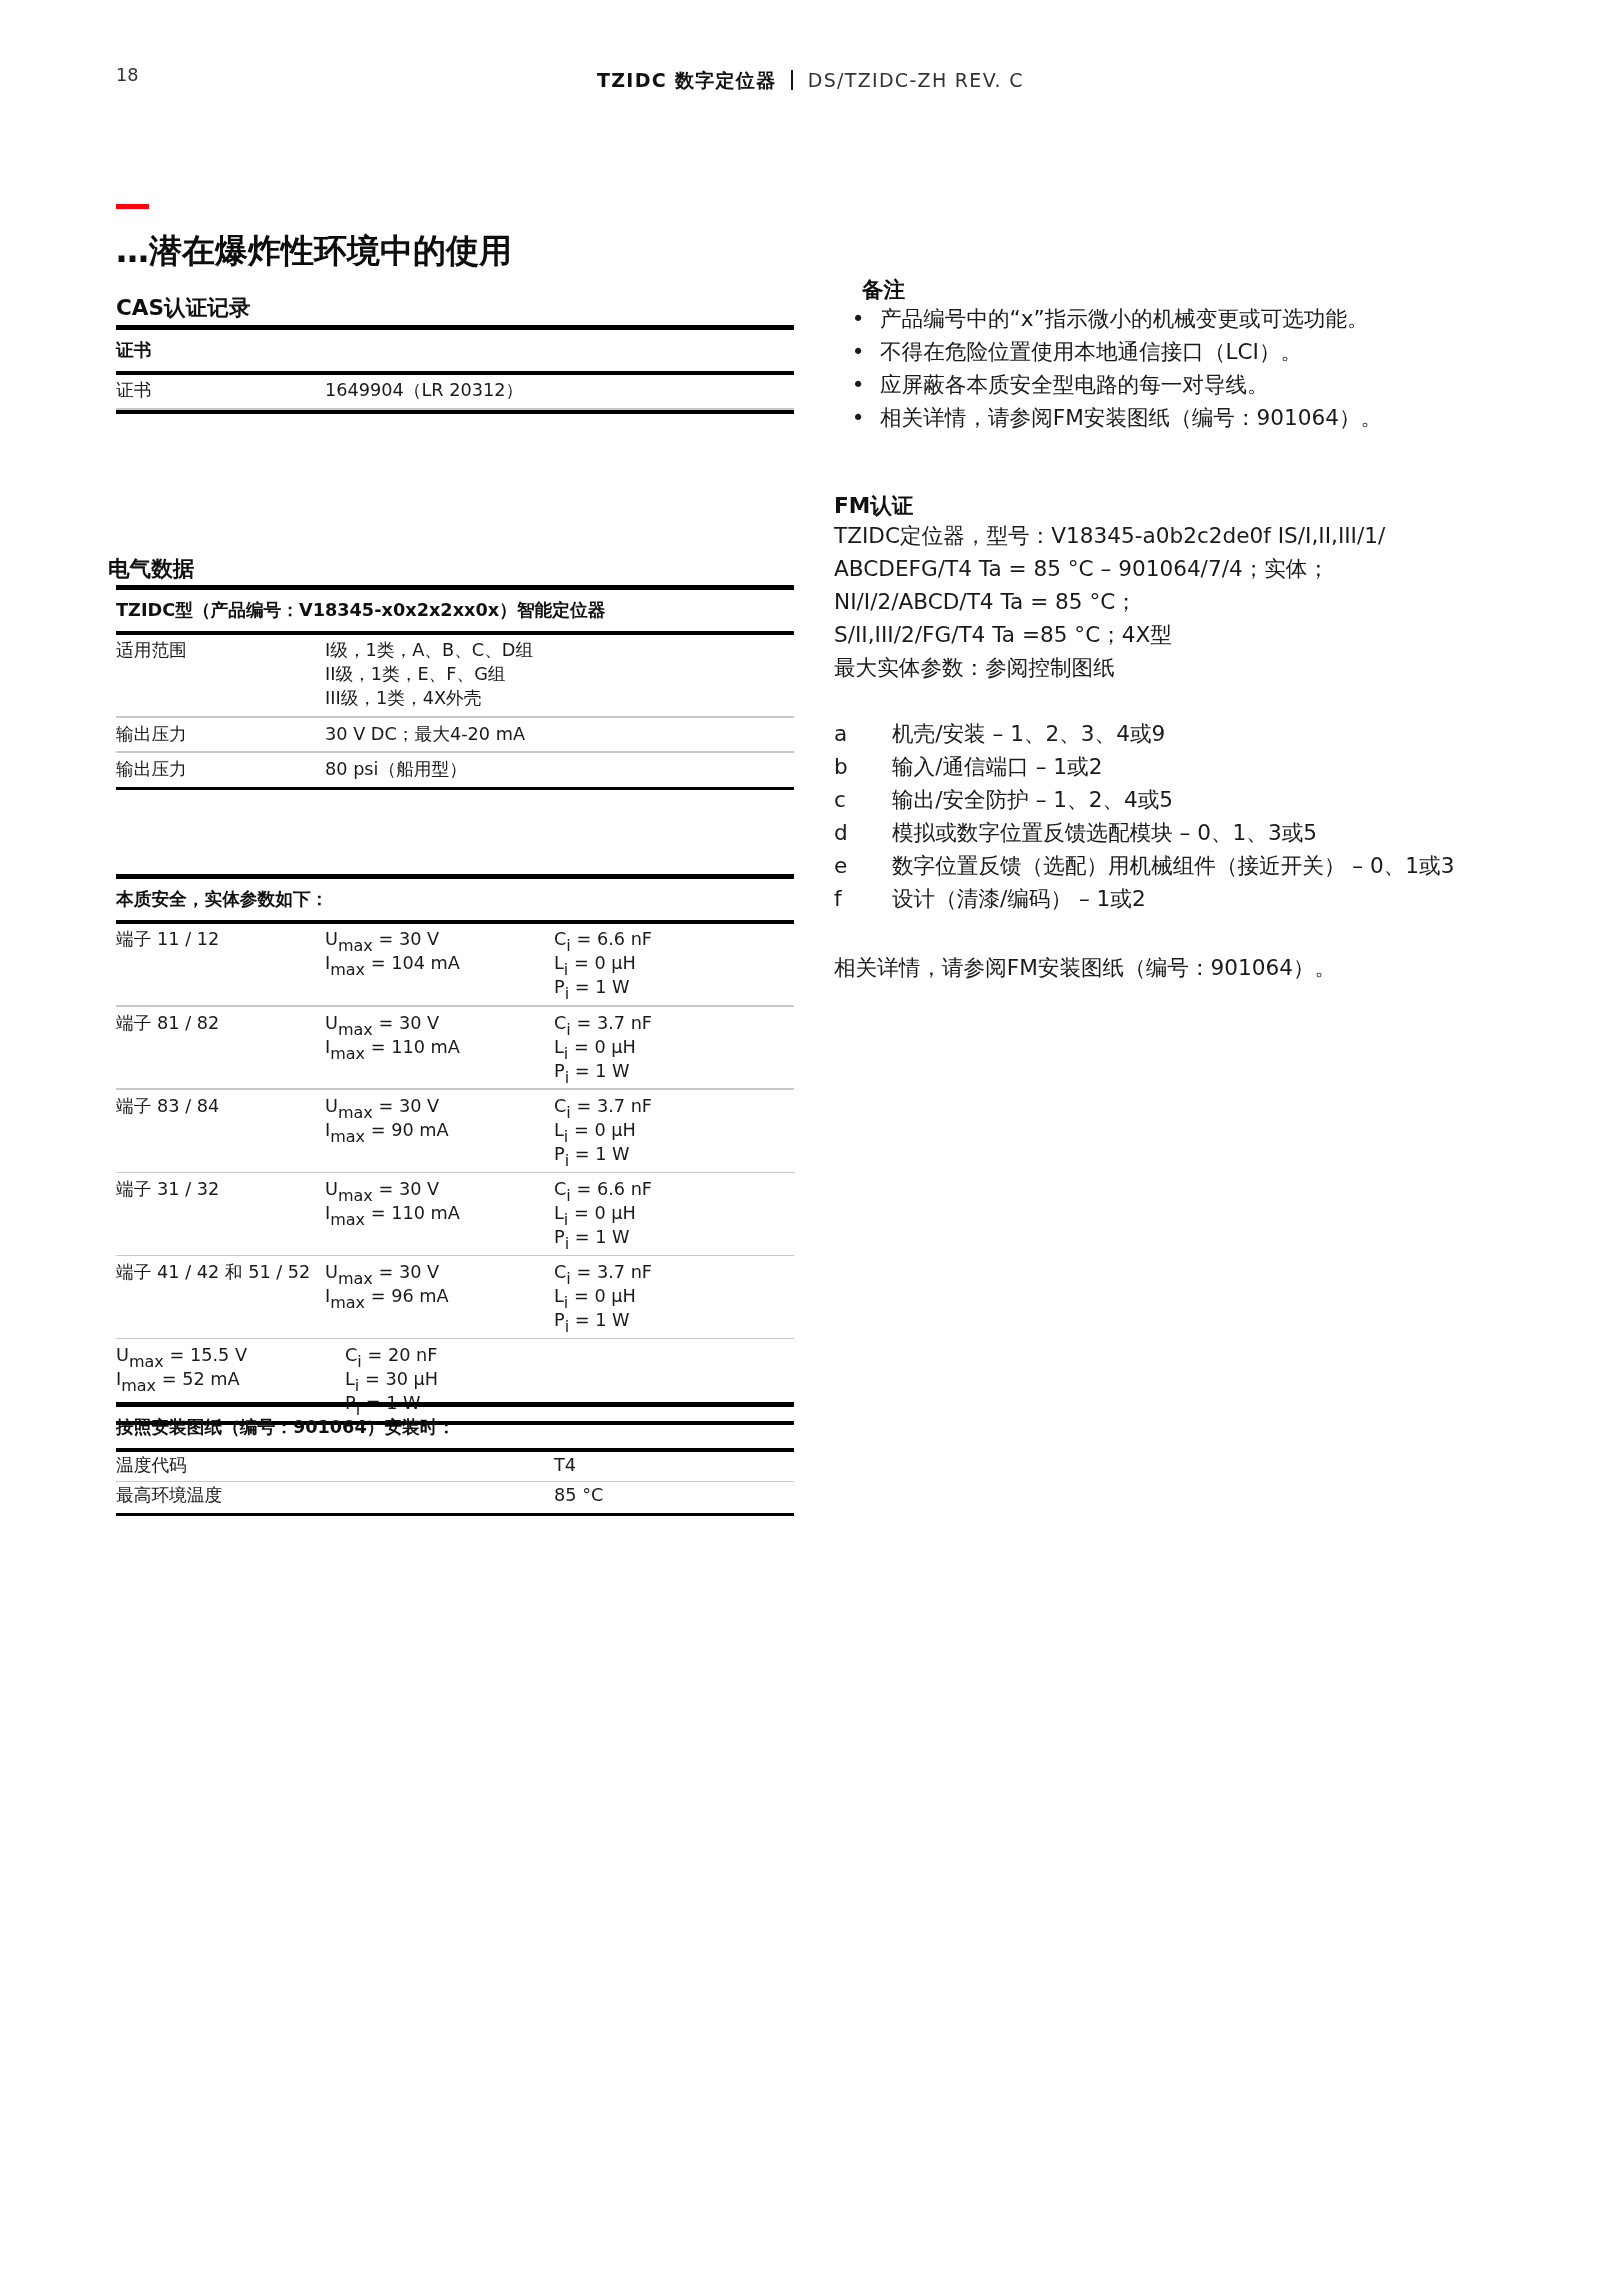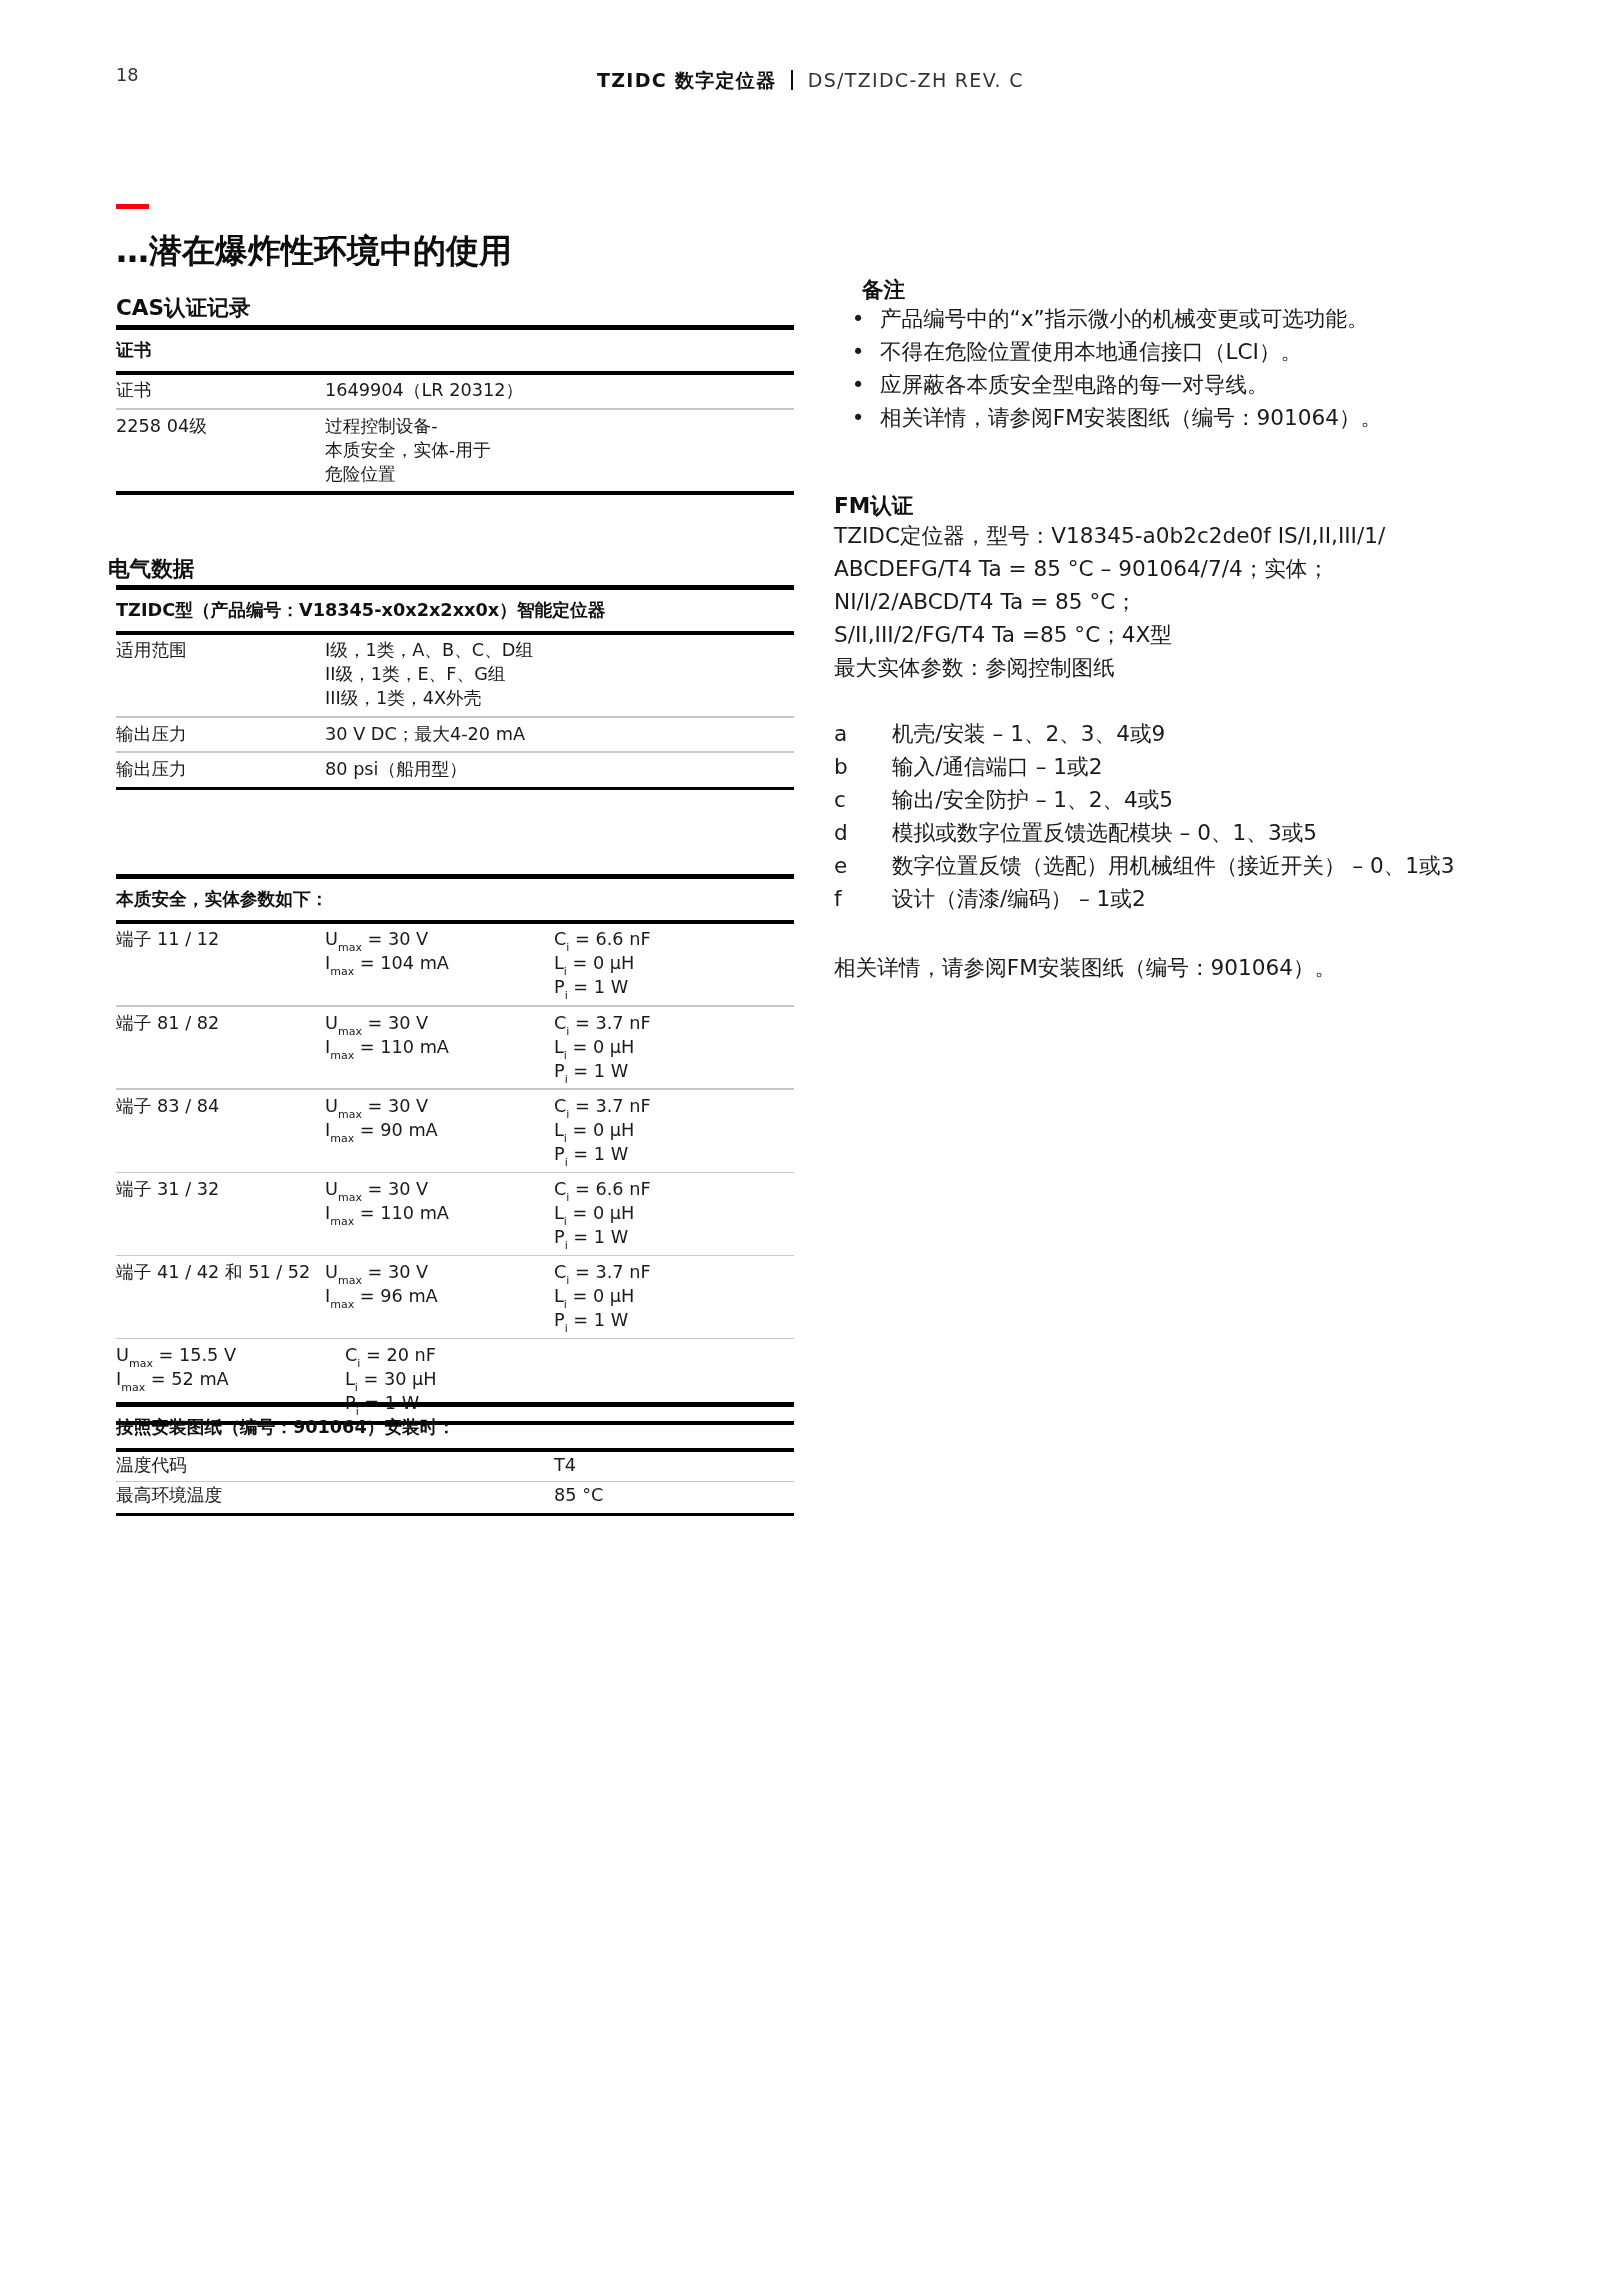--- a/index.html
+++ b/index.html
@@ -26,21 +26,21 @@
   .tbl .rule-mid { height: 3.3px; background: #000; }
   .tbl .rule-thin { height: 1.3px; background: #c8c8c8; }
   .tbl .row { display: flex; font-size: 17.7px; line-height: 24px; color: #1a1a1a; }
   .tbl .row.head { font-weight: bold; padding: 7.9px 0 9.2px 0; color: #111; }
   .tbl .row.body { padding: 3.9px 0 5.9px 0; }
   .tbl .c1 { width: 209px; flex: none; white-space: nowrap; }
   .tbl .c2 { width: 229px; flex: none; white-space: nowrap; }
   .tbl .c3 { flex: 1; white-space: nowrap; }
   .tbl .c2wide { flex: 1; }
   .line { display: block; }
-  .sym sub { font-size: 11px; vertical-align: -5.9px; line-height: 0; }
+  .sym sub { font-size: 16px; vertical-align: -5.9px; line-height: 0; }
 
   
   .rcol { left: 834px; width: 720px; }
   .notes-h { top: 275px; margin-left: 28px; }
   .notes-list { top: 302px; list-style: none; margin: 0; padding: 0; font-size: 21.6px; line-height: 33px; }
   .notes-list li { position: relative; padding-left: 46px; white-space: nowrap; }
   .notes-list li .bullet { position: absolute; left: 17.7px; top: 0; }
   .fm-h { top: 491px; }
   .fm-body { top: 519px; font-size: 21.6px; line-height: 33px; white-space: nowrap; }
   .opts { top: 717px; font-size: 21.6px; line-height: 33px; }
@@ -66,28 +66,20 @@
     <div class="c1">证书</div>
   </div>
   <div class="rule-mid"></div>
   <div class="row body">
     <div class="c1">证书</div>
     <div class="c2wide">
       <span class="line">1649904（LR 20312）</span>
     </div>
   </div>
   <div class="rule-thin"></div>
-  <div class="row body">
-    <div class="c1">2258 04级</div>
-    <div class="c2wide">
-      <span class="line">过程控制设备-</span>
-      <span class="line">本质安全，实体-用于</span>
-      <span class="line">危险位置</span>
-    </div>
-  </div>
   <div class="rule-thick" style="height:3.9px;"></div>
 </div>
 
 <div class="abs section-h" style="left:108px; top:554px;">电气数据</div>
 <div class="abs tbl" style="top:585px;">
   <div class="rule-thick"></div>
   <div class="row head">
     <div class="c2wide">TZIDC型（产品编号：V18345-x0x2x2xx0x）智能定位器</div>
   </div>
   <div class="rule-mid"></div>

